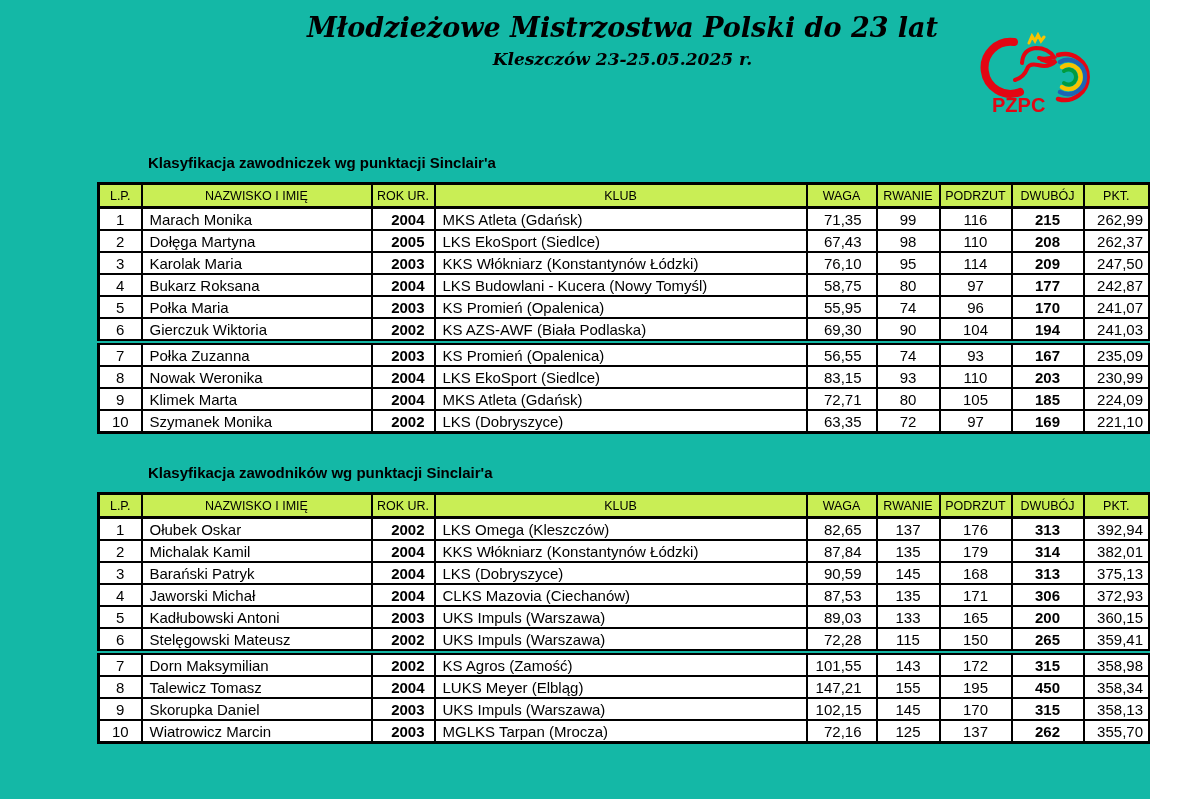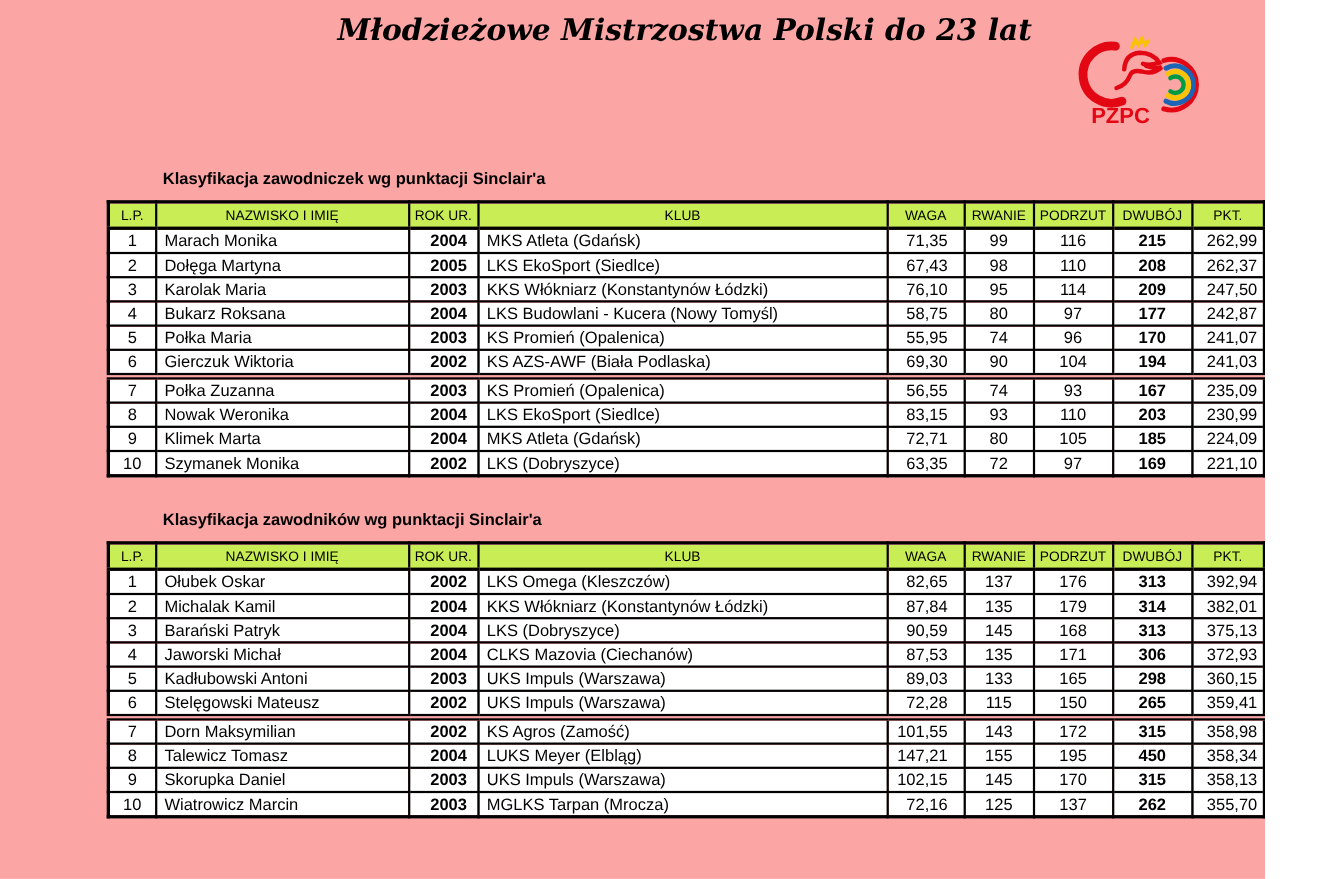--- a/index.html
+++ b/index.html
@@ -1,16 +1,16 @@
 <!DOCTYPE html>
 <html style="--header-bg: #c9ee55; --logo-red: #e30613; --logo-blue: #1d64b4; --logo-yellow: #f8c300; --logo-green: #009b3e;"><head>
 <meta charset="utf-8">
 <style>
   html,body{margin:0;padding:0;background:#fff;}
-  .page{position:relative;width:1150px;height:799px;background:#fca5a5;overflow:hidden;
+  .page{position:relative;width:1150px;height:799px;background:#14b8a6;overflow:hidden;
         font-family:"Liberation Sans",sans-serif;color:#000;}
 
   
   .title-block{position:absolute;left:42px;top:10px;width:1161px;text-align:center;
                font-family:"DejaVu Serif",serif;font-style:italic;font-weight:bold;}
   .t1{font-size:27px;line-height:1.35;}
   .t2{font-size:26px;line-height:1.25;}
   .t3{font-size:17px;line-height:1.55;}
 
   
@@ -37,20 +37,21 @@
   td.col7{text-align:center;font-weight:bold;}
   td.col8{text-align:right;padding-right:5px;}
 </style>
 </head>
 <body>
 
 <div class="page">
 
   <div class="title-block">
     <div class="t1">Młodzieżowe Mistrzostwa Polski do 23 lat</div>
+    <div class="t3">Kleszczów 23-25.05.2025 r.</div>
   </div>
 
   <svg class="logo" viewBox="0 0 120 88" aria-hidden="true">
 
     <path d="M 38 10 A 26 26 0 1 0 44 60" fill="none" style="stroke:var(--logo-red,#e30613)" stroke-width="8" stroke-linecap="round"></path>
 
     <g fill="none" style="stroke:var(--logo-red,#e30613)" stroke-width="4" stroke-linecap="round">
       <path d="M 46 31 Q 47 17 60 16 Q 72 16 78 25 Q 69 28 63 26"></path>
       <path d="M 66 28 Q 74 31 80 29 Q 73 36 62 33 Q 53 31 51 37 Q 48 45 39 48"></path>
     </g>
@@ -281,21 +282,21 @@
             <td class="col8">372,93</td>
           </tr>
           <tr>
             <td class="col0">5</td>
             <td class="col1">Kadłubowski Antoni</td>
             <td class="col2">2003</td>
             <td class="col3">UKS Impuls (Warszawa)</td>
             <td class="col4">89,03</td>
             <td class="col5">133</td>
             <td class="col6">165</td>
-            <td class="col7">298</td>
+            <td class="col7">200</td>
             <td class="col8">360,15</td>
           </tr>
           <tr>
             <td class="col0">6</td>
             <td class="col1">Stelęgowski Mateusz</td>
             <td class="col2">2002</td>
             <td class="col3">UKS Impuls (Warszawa)</td>
             <td class="col4">72,28</td>
             <td class="col5">115</td>
             <td class="col6">150</td>

